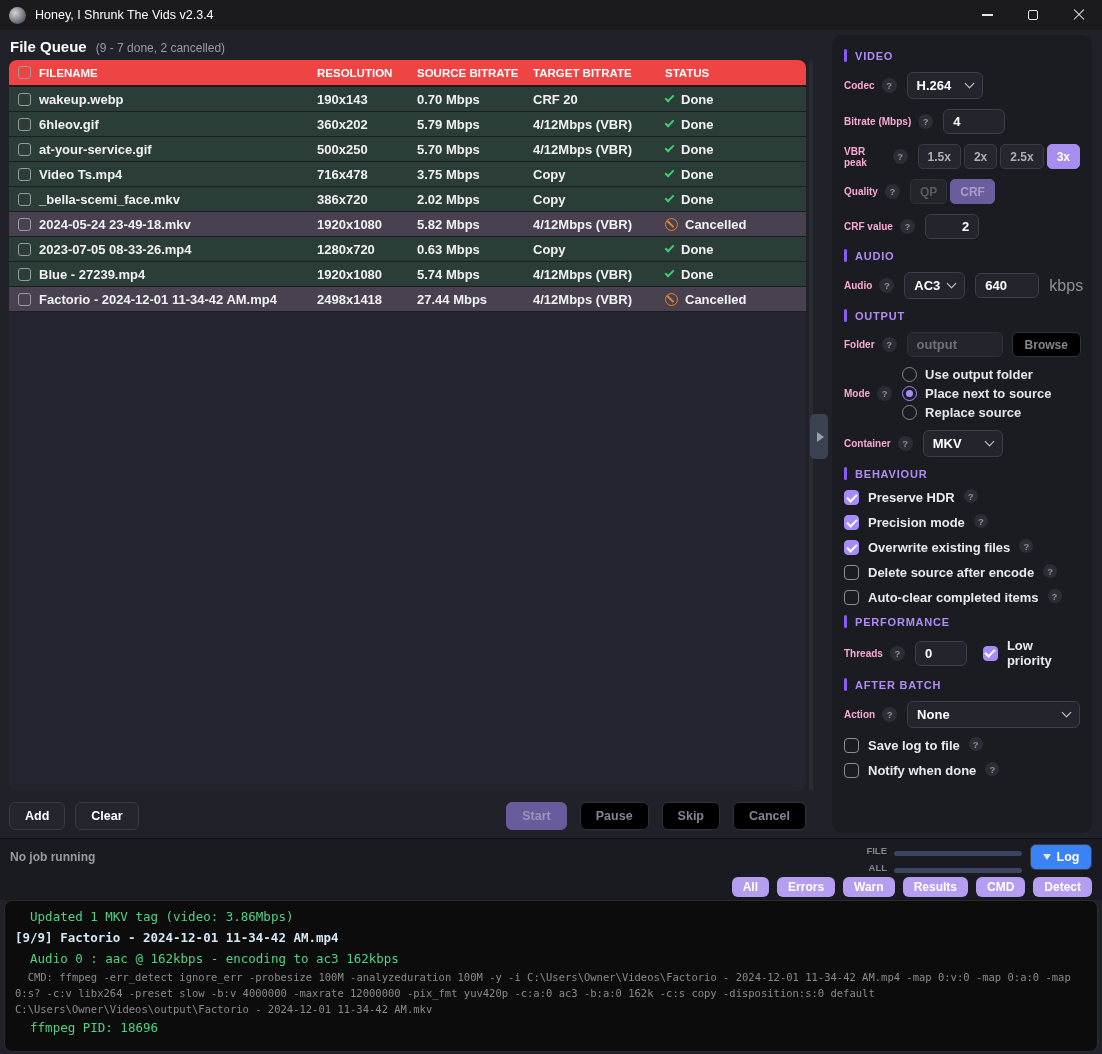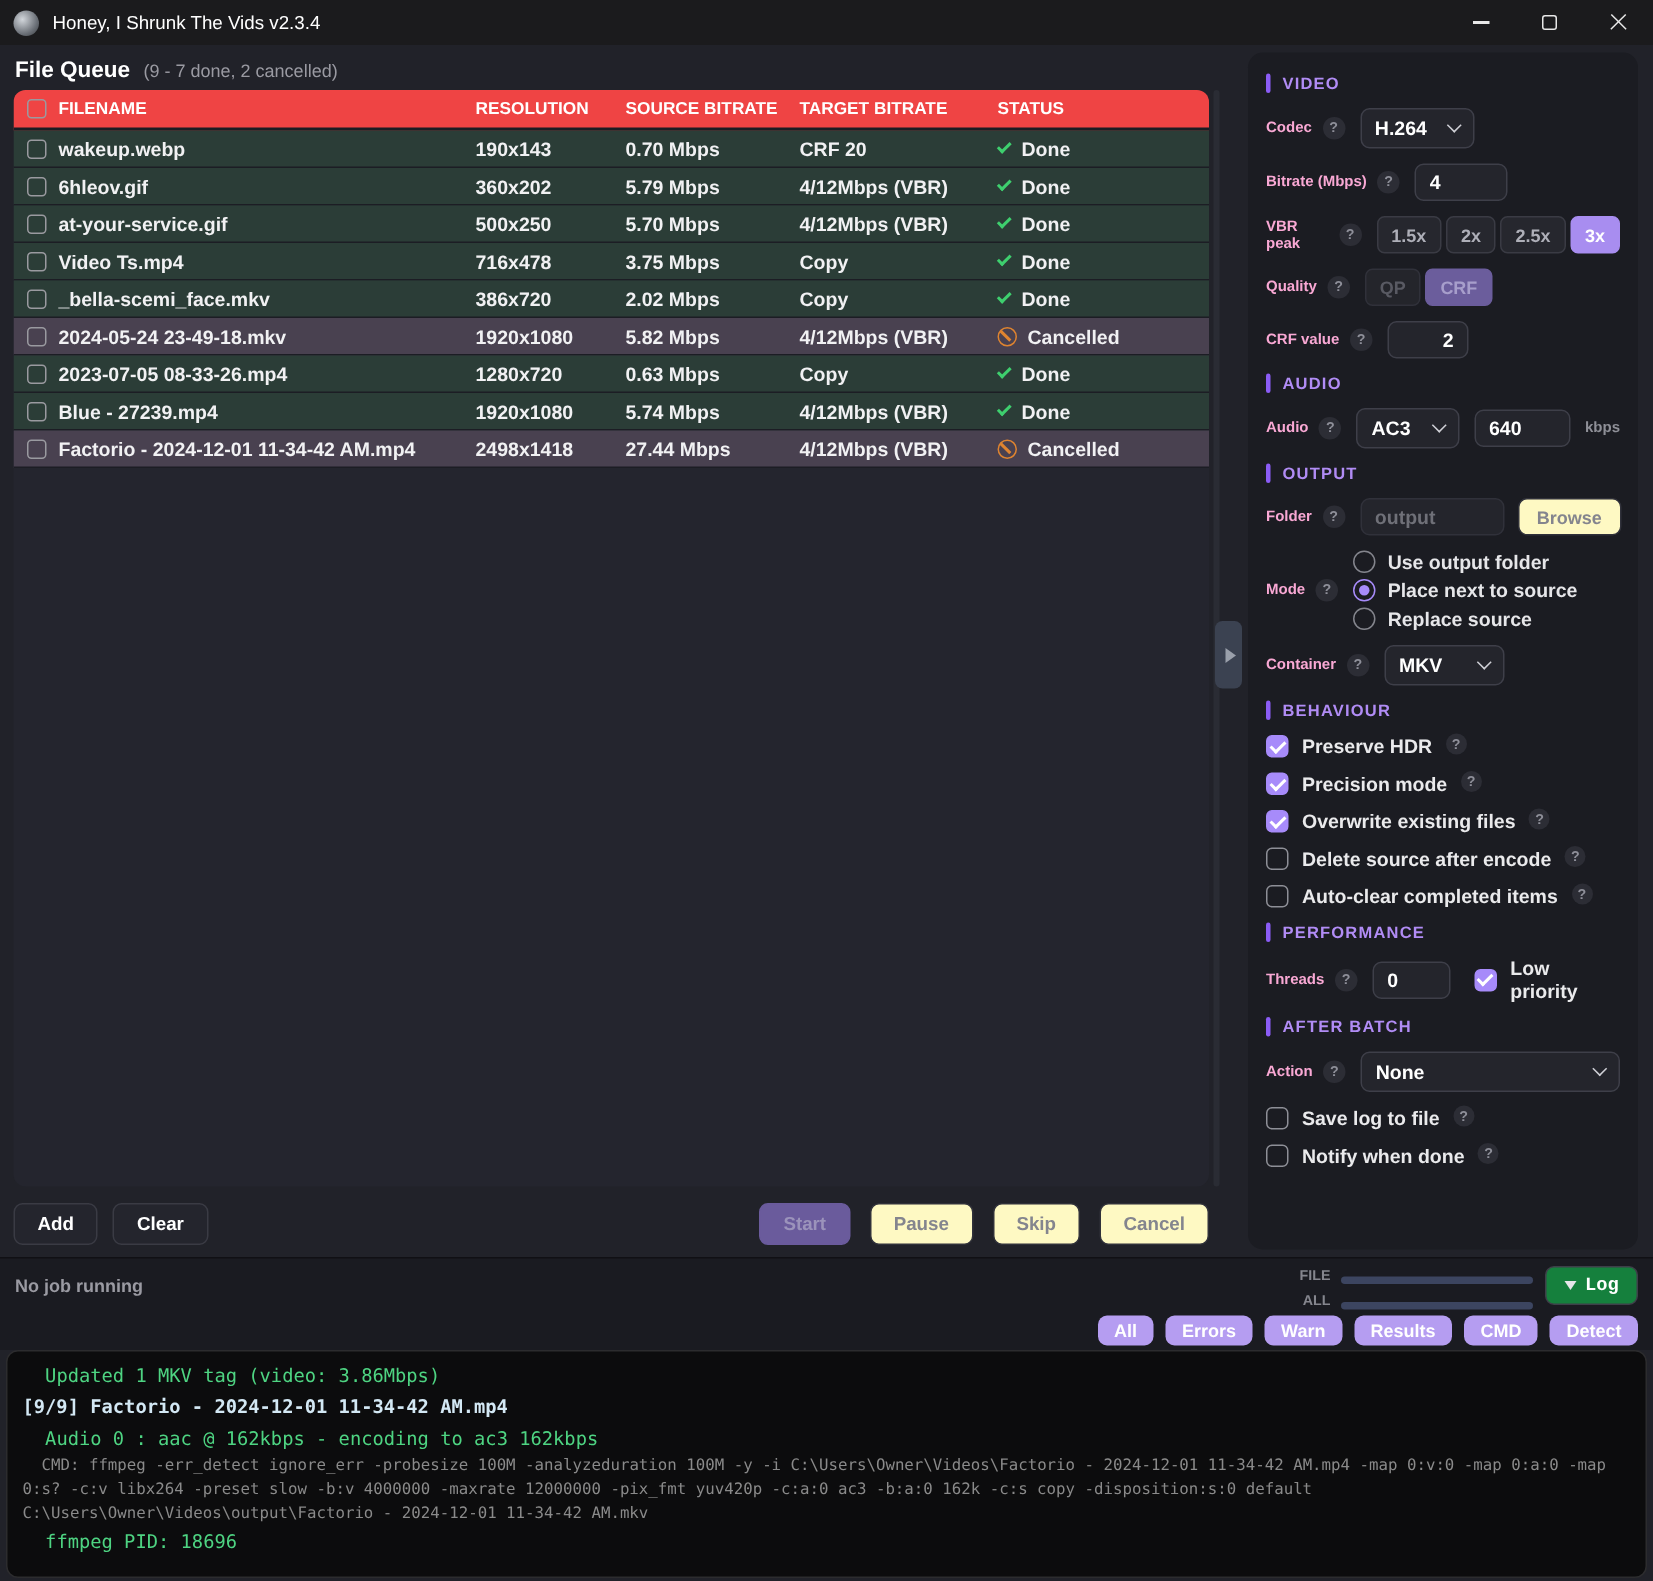--- a/index.html
+++ b/index.html
@@ -42,21 +42,21 @@
   .cb { width:13px; height:13px; border:1.5px solid #9a9aa0; border-radius:3px; background:transparent; }
   .icon-check { width:9px; height:5px; border-left:2px solid #3ecf6e; border-bottom:2px solid #3ecf6e; transform:rotate(-45deg); margin-top:-3px; }
   .icon-cancel { width:13px; height:13px; border:1.7px solid #df8430; border-radius:50%; position:relative; }
   .icon-cancel::after { content:""; position:absolute; left:0.2px; top:4px; width:9px; height:1.6px; background:#df8430; transform:rotate(45deg); }
 
   
   .queue-footer { position:absolute; left:9px; top:802px; width:797px; display:flex; align-items:center; }
   .btn { height:28px; padding:0 15px; border-radius:6px; font-size:12.5px; font-weight:600; display:flex; align-items:center; justify-content:center; }
   .btn-dark { background:#24252d; border:1px solid #3a3b44; color:#ffffff; margin-right:10px; }
   .btn-start { background:#6a5b9c; border:1px solid #6a5b9c; color:#9b93bb; margin-left:13px; }
-  .btn-disabled { background:#fef9c3; border:1px solid #30313a; color:#84858e; margin-left:13px; }
+  .btn-disabled { background:#000000; border:1px solid #30313a; color:#84858e; margin-left:13px; }
 
   
   .scroll-groove { position:absolute; left:809px; top:60px; width:4px; height:731px; background:#2a2c34; border-radius:2px; }
   .collapse-handle { position:absolute; left:810px; top:414px; width:18px; height:45px; background:#3b4251; border-radius:5px; display:flex; align-items:center; justify-content:center; }
   .tri-right { width:0; height:0; border-left:7px solid #9aa0ab; border-top:5px solid transparent; border-bottom:5px solid transparent; margin-left:2px; }
 
   
   .panel { position:absolute; left:832px; top:35px; width:260px; height:798px; background:#1b1c22; border-radius:10px; padding:8px 12px 10px 12px; overflow:hidden; }
   .sec { display:flex; align-items:center; margin:6px 0 10px 0; }
   .sec-bar { width:3px; height:13px; background:#8b5cf6; border-radius:2px; margin-right:8px; }
@@ -90,21 +90,21 @@
   .check-label { margin-left:9px; font-size:13px; font-weight:600; color:#eaeaec; }
   .check-row .help { margin-left:9px; margin-top:-3px; width:14px; height:14px; }
 
   
   .bottombar { position:absolute; top:838px; left:0; right:0; height:62px; background:#1a1b21; border-top:1px solid #101014; }
   .status-msg { position:absolute; left:10px; top:11px; font-size:12px; font-weight:600; color:#9a9aa2; }
   .progress-group { position:absolute; right:80px; top:6px; display:flex; flex-direction:column; gap:6px; }
   .prow { display:flex; align-items:flex-end; }
   .plabel { width:30px; text-align:right; font-size:9.5px; font-weight:700; color:#85868e; margin-right:7px; }
   .pbar { width:128px; height:5px; background:#3c4560; border-radius:3px; }
-  .log-btn { position:absolute; right:10px; top:5px; width:62px; height:26px; background:#15803d; border:1px solid #3e3f49; border-radius:6px; color:#fff; font-size:12.5px; font-weight:600; display:flex; align-items:center; justify-content:center; gap:6px;font-family:Liberation Mono, monospace; }
+  .log-btn { position:absolute; right:10px; top:5px; width:62px; height:26px; background:#3b82f6; border:1px solid #3e3f49; border-radius:6px; color:#fff; font-size:12.5px; font-weight:600; display:flex; align-items:center; justify-content:center; gap:6px; }
   .tri-down { width:0; height:0; border-top:6px solid #e6e6e9; border-left:4.5px solid transparent; border-right:4.5px solid transparent; }
   .filterbar { position:absolute; right:10px; top:38px; display:flex; gap:8px; }
   .filter-btn { background:#b59df1; color:#fff; font-size:12px; font-weight:700; padding:3px 11px; border-radius:6px; }
 
   
   .log { position:absolute; left:4px; right:4px; top:900px; bottom:2px; background:#0c0c0d; border:1px solid #2c2c2e; border-radius:8px; padding:5px 6px 0 10px; font-family:"DejaVu Sans Mono", monospace; overflow:hidden; }
   .log-line { font-size:12.5px; line-height:21px; white-space:pre-wrap; }
   .log-line.success { color:#4ed482; }
   .log-line.file { color:#d3e8f4; font-weight:700; }
   .log-line.cmd { color:#8a8a8a; font-size:10.5px; line-height:16px; }
@@ -328,21 +328,21 @@
       <span class="sec-label">AUDIO</span>
     </div>
   <div class="frow">
     <span class="flabel">Audio</span>
     <span class="help">?</span>
     <div class="select gap" style="width:72px">
         <span>AC3</span>
         <span class="chev"></span>
       </div>
     <input class="tinput gap" style="width: 64px;" readonly="" value="640">
-    <span class="flabel dim gap" style="font-weight:700;font-size:10px">kbps</span>
+    <span class="flabel dim gap" style="font-weight:400;font-size:16px">kbps</span>
   </div>
 
   <div class="sec">
       <span class="sec-bar"></span>
       <span class="sec-label">OUTPUT</span>
     </div>
   <div class="frow">
     <span class="flabel">Folder</span>
     <span class="help">?</span>
     <input class="tinput disabled gap" style="width: 96px;" readonly="" placeholder="output">

